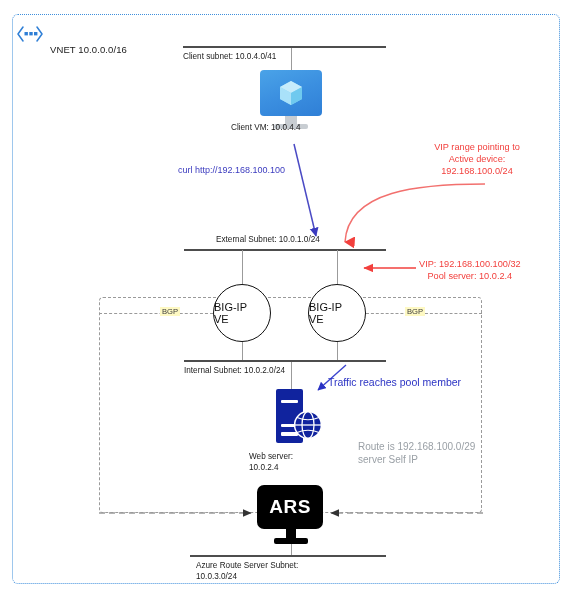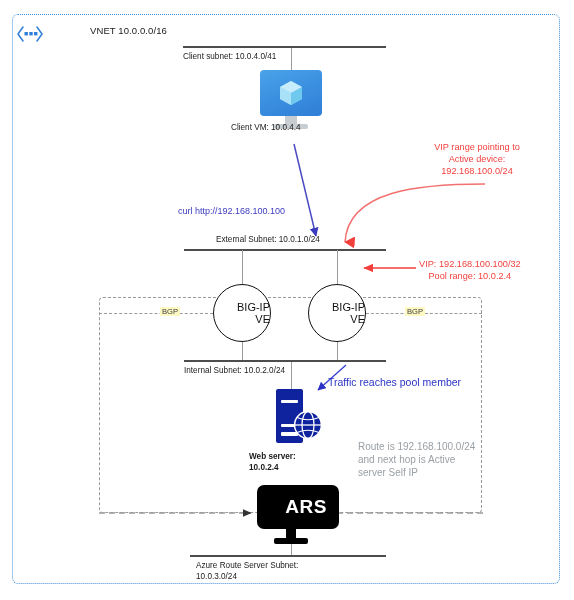--- a/index.html
+++ b/index.html
@@ -27,26 +27,25 @@
     left: 12px;
     top: 14px;
     width: 548px;
     height: 570px;
     border: 1.5px dotted #3f8fdc;
     border-radius: 6px;
     box-sizing: border-box;
   }
   .vnet-label {
     left: 50px;
-    top: 25px;
+    top: 44px;
     font-size: 9.5px;
     color: #1a1a1a;
     letter-spacing: .1px;
     white-space: nowrap;
-    margin-left: 40px;
   }
   .vnet-icon {
     left: 17px;
     top: 26px;
     width: 26px;
     height: 16px;
   }
 
   
   .bus {
@@ -63,21 +62,21 @@
     font-size: 8.2px;
     color: #1a1a1a;
     white-space: nowrap;
     line-height: 11px;
   }
   .lbl-c {
     font-size: 8.2px;
     color: #1a1a1a;
     line-height: 11px;
   }
-  .lbl-bold { font-weight: bold; }
+  .lbl-bold { font-weight: normal; }
 
   
   .anno-red {
     color: #f2403d;
     font-size: 9.2px;
     text-align: center;
     line-height: 12px;
     white-space: nowrap;
   }
   .anno-red-l {
@@ -107,21 +106,21 @@
   
   .bigip {
     width: 58px;
     height: 58px;
     border: 1.6px solid #111;
     border-radius: 50%;
     background: #fff;
     box-sizing: border-box;
     display: flex;
     flex-direction: column;
-    align-items: flex-end;
+    align-items: flex-start;
     justify-content: center;
     font-size: 11px;
     color: #111;
     line-height: 12.5px;
     z-index: 6;
   }
 
   
   .bgp-box {
     left: 99px;
@@ -150,21 +149,20 @@
     height: 44px;
     background: #000;
     border-radius: 7px;
     display: flex;
     align-items: center;
     justify-content: center;
     color: #fff;
     font-size: 19px;
     font-weight: bold;
     letter-spacing: .5px;
-    padding-left: 16px;
   }
   .ars-neck {
     width: 10px;
     height: 9px;
     background: #000;
   }
   .ars-base {
     width: 34px;
     height: 6px;
     background: #000;
@@ -238,21 +236,21 @@
         <polygon points="15,3 26,9 15,15 4,9" fill="#c7ecfb"></polygon>
         <polygon points="15,15 26,9 26,21 15,27" fill="#6fc9ef"></polygon>
         <polygon points="15,15 4,9 4,21 15,27" fill="#a9e1f9"></polygon>
       </svg>
     </div>
     <div class="vm-neck" style="margin:0 auto;"></div>
     <div class="vm-base" style="margin:0 auto;"></div>
   </div>
   <div class="abs lbl-c" style="left:231px; top:122px; width:120px;">Client VM: 10.0.4.4</div>
 
-  <div class="abs anno-blue" style="left:178px; top:165px;margin-top:41px;">curl http://192.168.100.100</div>
+  <div class="abs anno-blue" style="left:178px; top:165px;">curl http://192.168.100.100</div>
   <svg class="abs" style="left:290px; top:140px;" width="40" height="110" viewBox="0 0 40 110" xmlns="http://www.w3.org/2000/svg">
     <defs>
       <marker id="bluehead" markerWidth="7" markerHeight="7" refX="5.5" refY="3" orient="auto">
         <path d="M0,0 L6,3 L0,6 z" fill="#3b3bbf"></path>
       </marker>
     </defs>
     <line x1="4" y1="4" x2="26" y2="96" stroke="#4a4ac4" stroke-width="1.5" marker-end="url(#bluehead)"></line>
   </svg>
 
   <div class="abs anno-red" style="left:382px; top:141px; width:190px;">
@@ -270,21 +268,21 @@
   </svg>
 
   <div class="abs lbl" style="left:184px; top:234px;margin-left:32px;">External Subnet: 10.0.1.0/24</div>
   <div class="abs bus" style="left:184px; top:249px; width:202px;"></div>
 
   <div class="abs vline" style="left:241.5px; top:250px; height:34px;"></div>
   <div class="abs vline" style="left:336.5px; top:250px; height:34px;"></div>
 
   <div class="abs anno-red-l" style="left:419px; top:258px;">
     <div>VIP: 192.168.100.100/32</div>
-    <div>Pool range: 10.0.2.4</div>
+    <div>Pool server: 10.0.2.4</div>
   </div>
   <svg class="abs" style="left:358px; top:262px;" width="60" height="12" viewBox="0 0 60 12" xmlns="http://www.w3.org/2000/svg">
     <defs>
       <marker id="redheadleft" markerWidth="8" markerHeight="8" refX="6.5" refY="3" orient="auto">
         <path d="M0,0 L7,3 L0,6 z" fill="#f2403d"></path>
       </marker>
     </defs>
     <line x1="58" y1="6" x2="6" y2="6" stroke="#f2403d" stroke-width="1.4" marker-end="url(#redheadleft)"></line>
   </svg>
 
@@ -335,22 +333,21 @@
       <path d="M4,7.5 Q15,12 26,7.5" fill="none" stroke="#ffffff" stroke-width="1.2"></path>
       <path d="M4,22.5 Q15,18 26,22.5" fill="none" stroke="#ffffff" stroke-width="1.2"></path>
     </svg>
   </div>
   <div class="abs lbl-c lbl-bold" style="left:249px; top:451px; width:100px;">
     <div>Web server:</div>
     <div>10.0.2.4</div>
   </div>
 
   <div class="abs anno-gray" style="left:358px; top:440px;">
-    <div>Route is 192.168.100.0/24</div>
-    <div>and next hop is Active</div>
+    <div>Route is 192.168.100.0/29</div>
     <div>server Self IP</div>
   </div>
 
   <svg class="abs" style="left:99px; top:505px;" width="160" height="16" viewBox="0 0 160 16" xmlns="http://www.w3.org/2000/svg">
     <defs>
       <marker id="grayhead" markerWidth="8" markerHeight="8" refX="6.5" refY="3" orient="auto">
         <path d="M0,0 L7,3 L0,6 z" fill="#333"></path>
       </marker>
     </defs>
     <line x1="0" y1="8" x2="152" y2="8" stroke="#9a9a9a" stroke-width="1.3" stroke-dasharray="6,4" marker-end="url(#grayhead)"></line>

